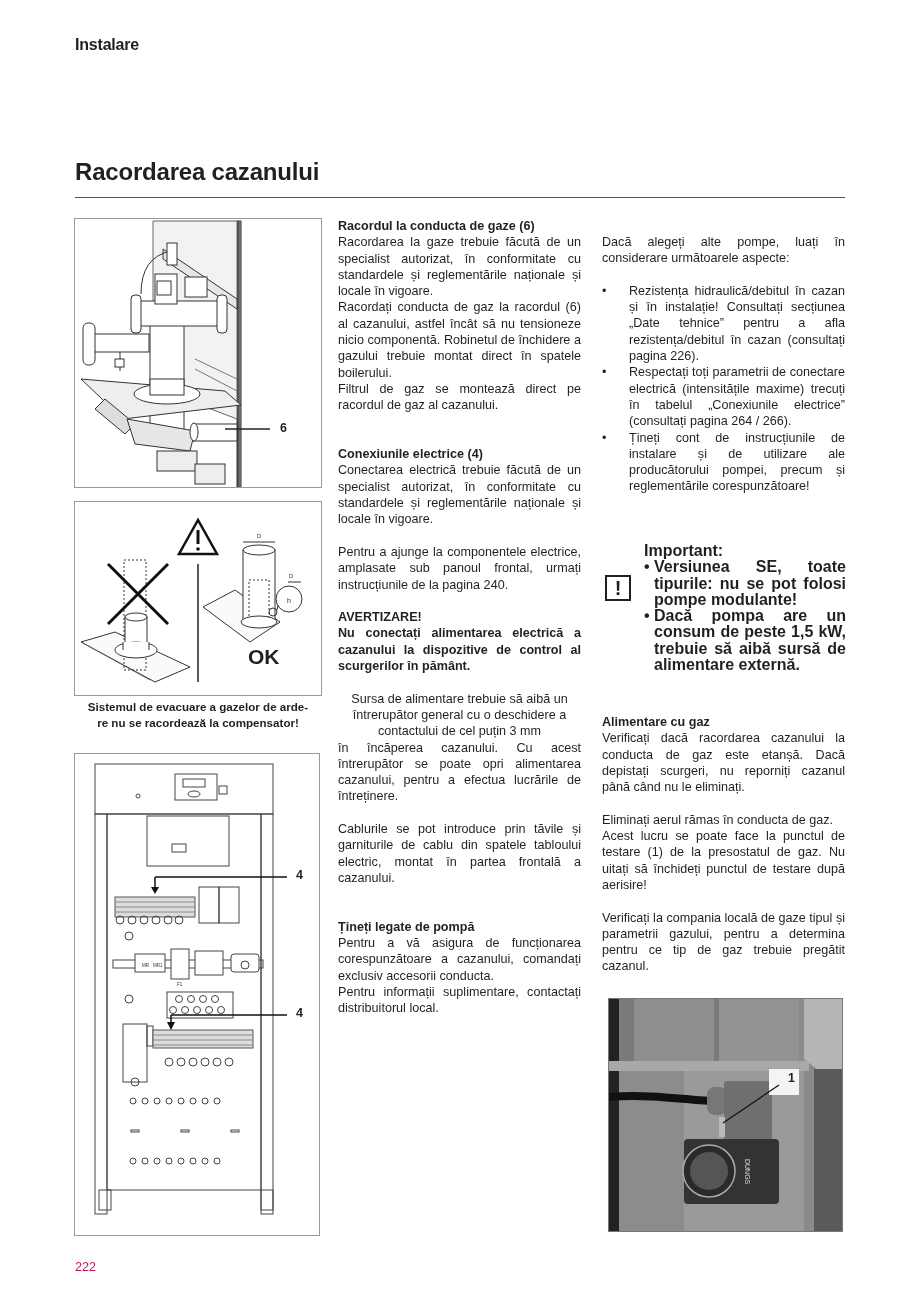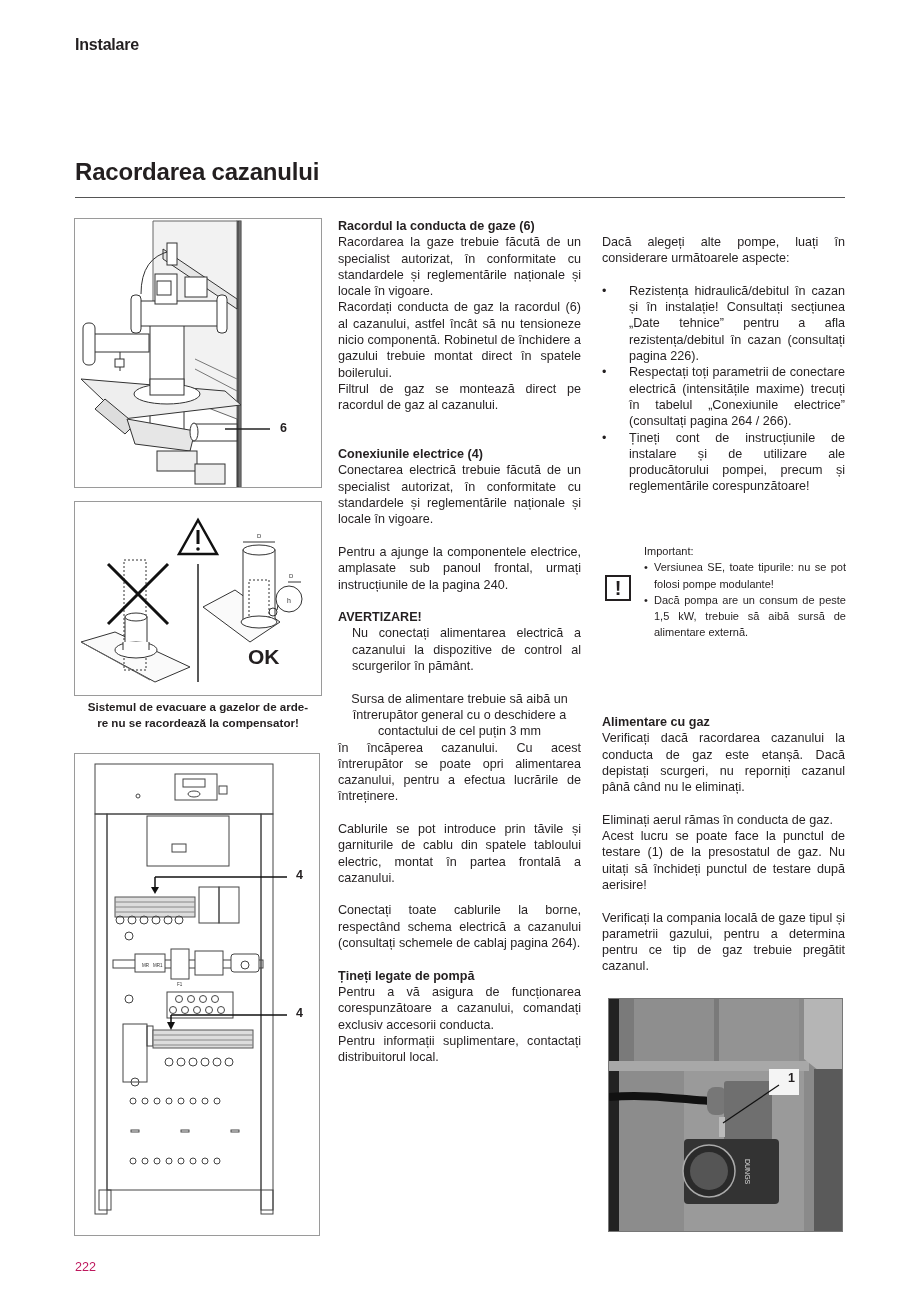--- a/index.html
+++ b/index.html
@@ -5,29 +5,29 @@
   html, body { margin: 0; padding: 0; background: #ffffff; }
   body { width: 920px; height: 1301px; position: relative; overflow: hidden; font-family: "Liberation Sans", sans-serif; color: #231f20; }
   .abs { position: absolute; }
   .section-title { left: 75px; top: 36px; font-size: 16px; font-weight: bold; margin: 0; letter-spacing: -0.2px; }
   .page-title { left: 75px; top: 158px; font-size: 24px; font-weight: bold; margin: 0; letter-spacing: -0.2px; }
   .title-rule { left: 75px; top: 197px; width: 770px; height: 0; border-top: 1px solid #555; }
   .col { font-size: 12.6px; line-height: 16.3px; text-align: justify; }
   .col p { margin: 0; }
   .col .gap { height: 16.3px; }
   .col .h { font-weight: bold; text-align: left; }
-  .col .b { font-weight: normal; margin-left: 14px; }
+  .col .b { font-weight: bold; }
   .col2 { left: 338px; top: 218px; width: 243px; }
   .col3 { left: 602px; top: 234px; width: 243px; }
   .bullets { list-style: none; margin: 0; padding: 0; }
   .bullets li { position: relative; padding-left: 27px; }
   .bullets li .dot { position: absolute; left: 0; top: 0; }
   .important { left: 602px; top: 543px; width: 243px; }
   .imp-icon { position: absolute; left: 3px; top: 32px; width: 26px; height: 26px; border: 2px solid #231f20; box-sizing: border-box; font-weight: bold; font-size: 20px; line-height: 22px; text-align: center; }
-  .imp-text { position: absolute; left: 42px; top: 0; width: 202px; font-weight: normal; font-size: 11px; line-height: 16.3px; text-align: justify; }
+  .imp-text { position: absolute; left: 42px; top: 0; width: 202px; font-weight: bold; font-size: 16px; line-height: 16.3px; text-align: justify; }
   .imp-text ul { list-style: none; margin: 0; padding: 0; }
   .imp-text li { position: relative; padding-left: 10px; }
   .imp-text li .dot { position: absolute; left: 0; top: 0; }
   .figure { border: 1px solid #9a9a9a; background: #fff; box-sizing: border-box; }
   .fig1 { left: 74px; top: 218px; width: 248px; height: 270px; }
   .fig2 { left: 74px; top: 501px; width: 248px; height: 195px; }
   .fig3 { left: 74px; top: 753px; width: 246px; height: 483px; }
   .fig4 { left: 608px; top: 998px; width: 233px; height: 232px; border: 1px solid #777; overflow: hidden; }
   .fig-caption { left: 74px; top: 699px; width: 248px; text-align: center; font-weight: bold; font-size: 11.6px; line-height: 16px; }
   .callout { font-weight: bold; font-size: 12.5px; }
@@ -236,21 +236,20 @@
   <p>Pentru a ajunge la componentele electrice, amplasate sub panoul frontal, urmați instrucțiunile de la pagina 240.</p>
   <div class="gap"></div>
   <p class="h">AVERTIZARE!</p>
   <p class="b">Nu conectați alimentarea electrică a cazanului la dispozitive de control al scurgerilor în pământ.</p>
   <div class="gap"></div>
   <p style="text-align:center">Sursa de alimentare trebuie să aibă un întrerupător general cu o deschidere a contactului de cel puțin 3 mm</p>
   <p>în încăperea cazanului. Cu acest întrerupător se poate opri alimentarea cazanului, pentru a efectua lucrările de întreținere.</p>
   <div class="gap"></div>
   <p>Cablurile se pot introduce prin tăvile și garniturile de cablu din spatele tabloului electric, montat în partea frontală a cazanului.</p>
   <div class="gap"></div>
-  <p>Conectați toate cablurile la borne, respectând schema electrică a cazanului (consultați schemele de cablaj pagina 264).</p>
   <div class="gap"></div>
   <p class="h">Țineți legate de pompă</p>
   <p>Pentru a vă asigura de funcționarea corespunzătoare a cazanului, comandați exclusiv accesorii conducta.</p>
   <p>Pentru informații suplimentare, contactați distribuitorul local.</p>
 </div>
 
 <div class="abs col col3">
   <p>Dacă alegeți alte pompe, luați în considerare următoarele aspecte:</p>
   <div class="gap"></div>
   <ul class="bullets">

